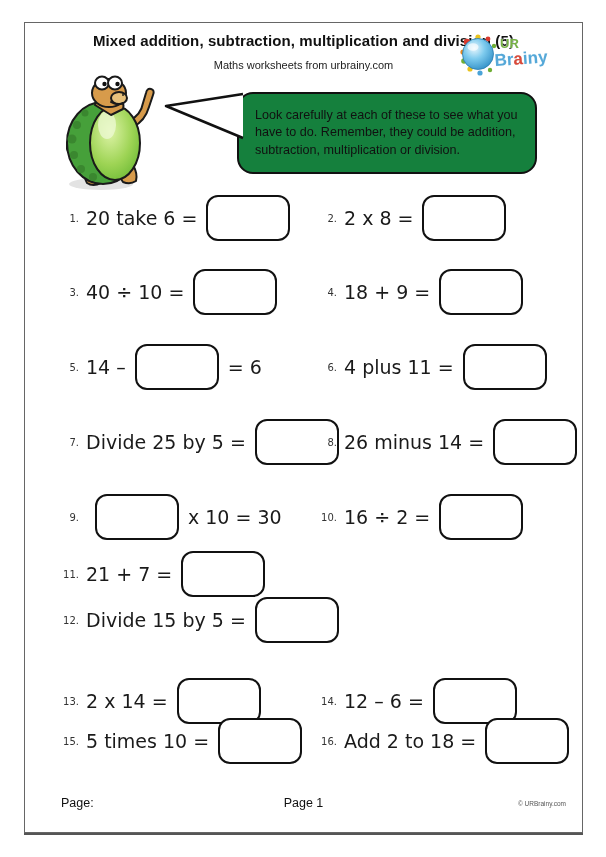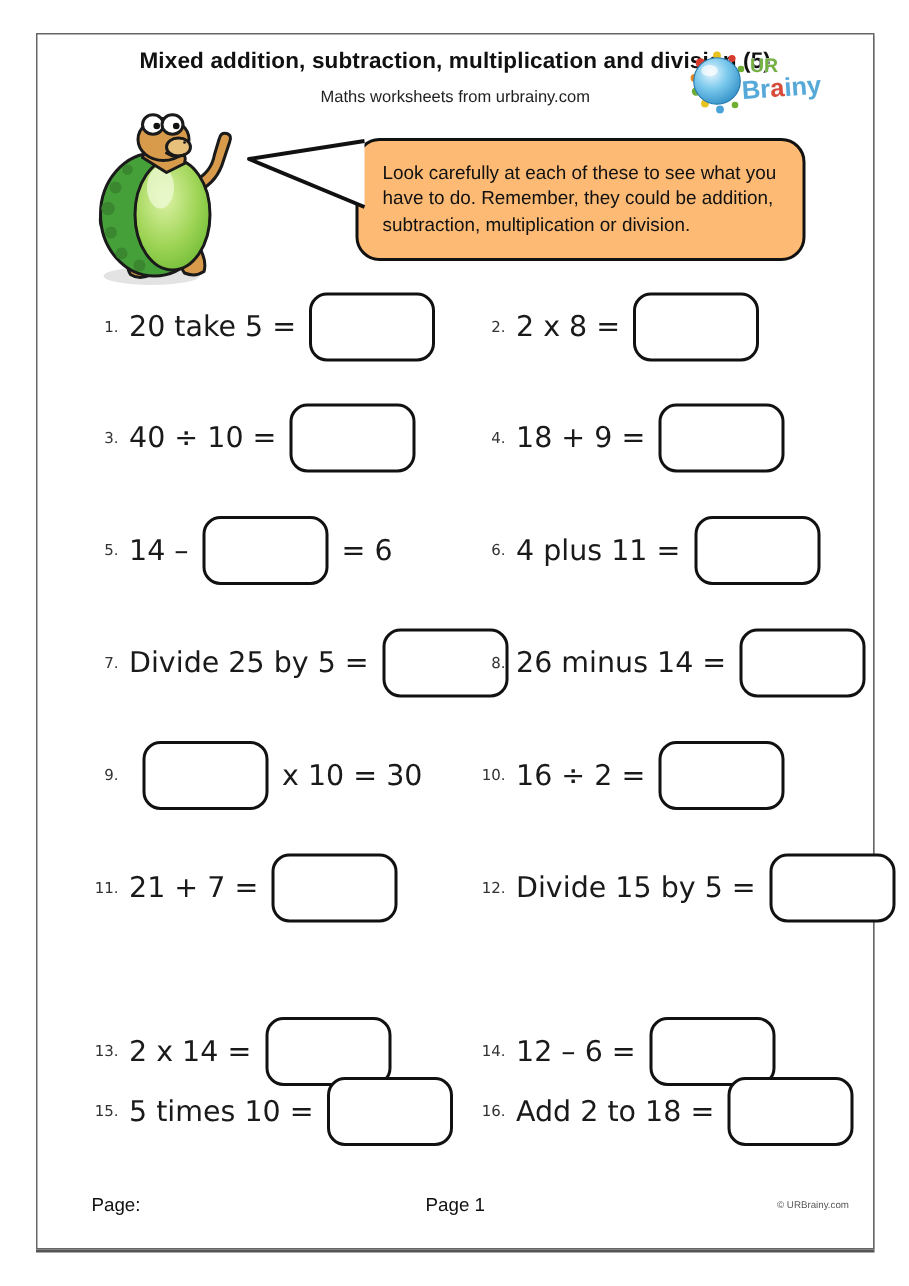--- a/index.html
+++ b/index.html
@@ -11,38 +11,38 @@
   .title { margin-top:9px; text-align:center; font-size:15px; font-weight:600;
            color:#111; letter-spacing:.1px; }
   .subtitle { margin-top:10px; text-align:center; font-size:11px; color:#222; }
 
   .logo { position:absolute; top:5px; right:6px; width:118px; height:52px; }
 
   .mascot { position:absolute; left:32px; top:52px; width:116px; height:118px; }
 
   .bubble-pointer { position:absolute; left:139px; top:68px; width:80px; height:50px; z-index:3; }
   .bubble { position:absolute; left:212px; top:69px; width:300px; z-index:2;
-            border:2.5px solid #111; border-radius:16px; background:#fdba74;
+            border:2.5px solid #111; border-radius:16px; background:#15803d;
             padding:13px 16px; font-size:12.6px; line-height:1.38; color:#111; }
 
   .problems { position:absolute; left:0; top:0; width:100%; }
   .row { position:absolute; left:36px; right:14px; height:50px; display:flex; }
   .cell { display:flex; align-items:center; }
   .cell.left  { width:258px; flex:none; }
   .cell.right { flex:1; }
   .pnum { flex:none; min-width:18px; text-align:right; font-size:10px; color:#333;
           margin-right:7px; font-family:"DejaVu Sans", sans-serif; }
   .ptext { font-size:19px; color:#1a1a1a; white-space:nowrap;
            font-family:"DejaVu Sans", sans-serif; }
   .ptext:empty { display:none; }
   .abox { flex:none; width:84px; height:46px; border:2.5px solid #111;
           border-radius:12px; margin:0 9px; background:#fff; }
 
   .r1 { top:170px; } .r2 { top:244px; } .r3 { top:319px; } .r4 { top:394px; }
-  .r5 { top:469px; } .r6 { top:544px; } .r7 { top:653px; } .r8 { top:691px;align-items:flex-end; }
+  .r5 { top:469px; } .r6 { top:528px;flex-direction:column; } .r7 { top:653px; } .r8 { top:691px;align-items:flex-end; }
 
   .footer { position:absolute; left:0; bottom:18px; width:100%; height:18px; }
   .name-label { position:absolute; left:36px; top:0; font-size:12.5px; color:#111; }
   .page-label { position:absolute; left:0; width:100%; text-align:center; top:0;
                 font-size:12.5px; color:#111; }
   .copyright  { position:absolute; right:16px; top:4px; font-size:6.5px; color:#555; }
 </style>
 </head>
 <body>
 
@@ -128,21 +128,21 @@
 
   <div class="bubble">
     <span>Look carefully at each of these to see what you have to do. Remember, they could be addition, subtraction, multiplication or division.</span>
   </div>
 
   <div class="problems">
 
     <div class="row r1">
       <div class="cell left">
         <span class="pnum">1.</span>
-        <span class="ptext">20 take 5 =</span>
+        <span class="ptext">20 take 6 =</span>
         <span class="abox"></span>
 
       </div>
       <div class="cell right">
         <span class="pnum">2.</span>
         <span class="ptext">2 x 8 =</span>
         <span class="abox"></span>
 
       </div>
     </div>

